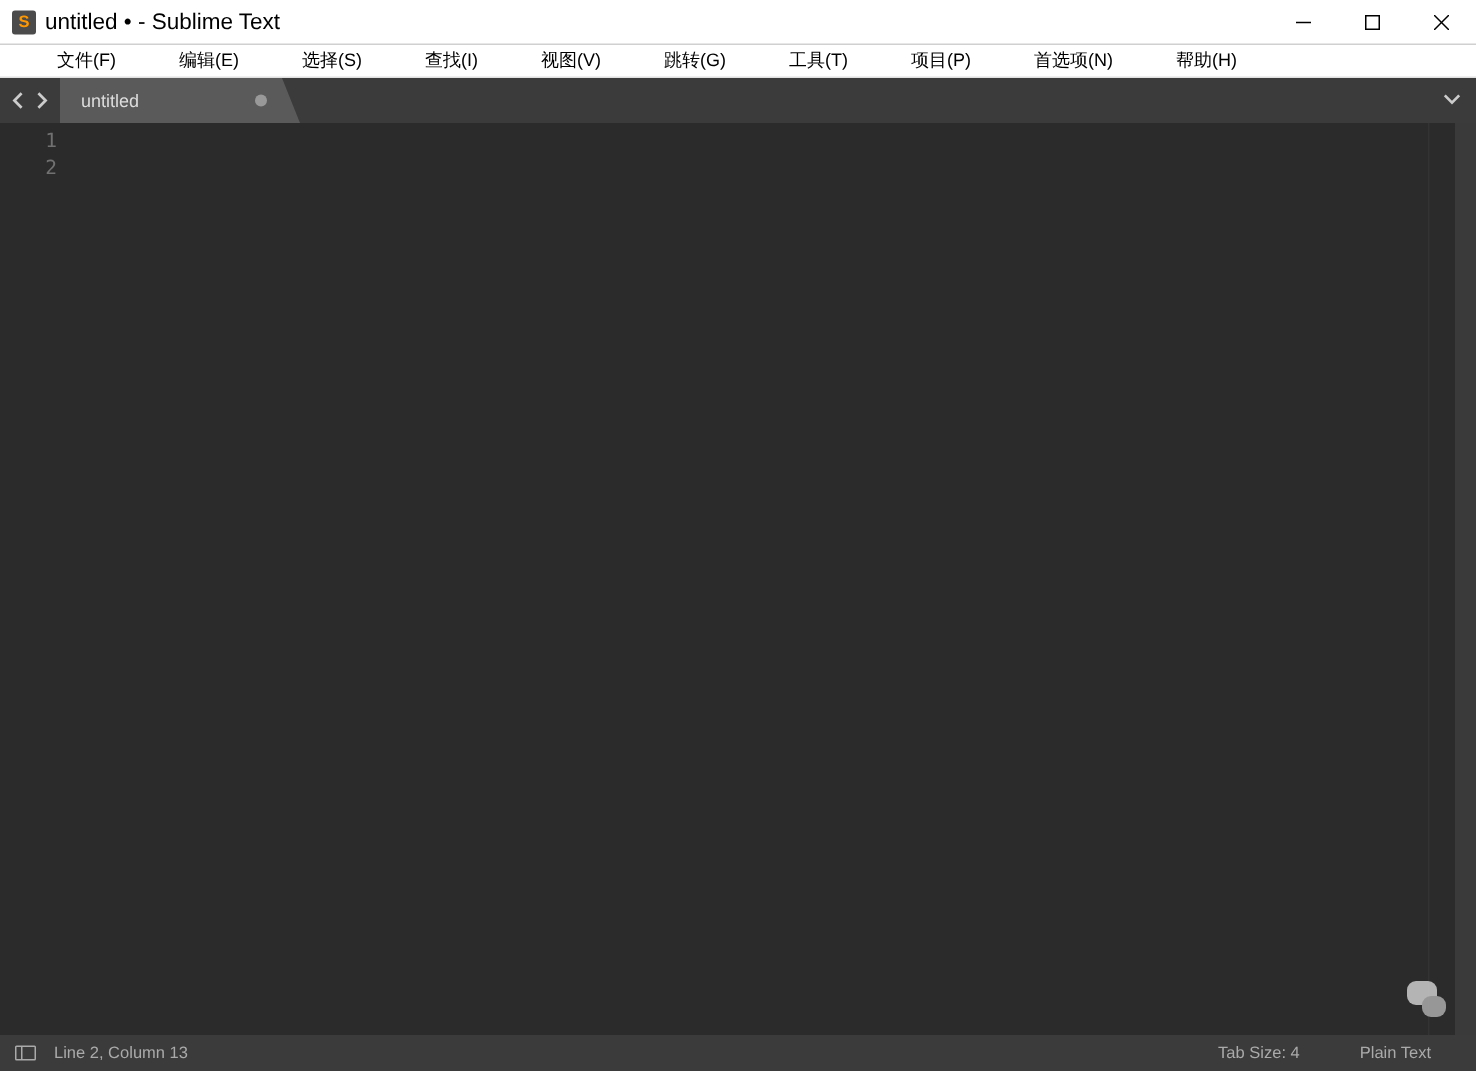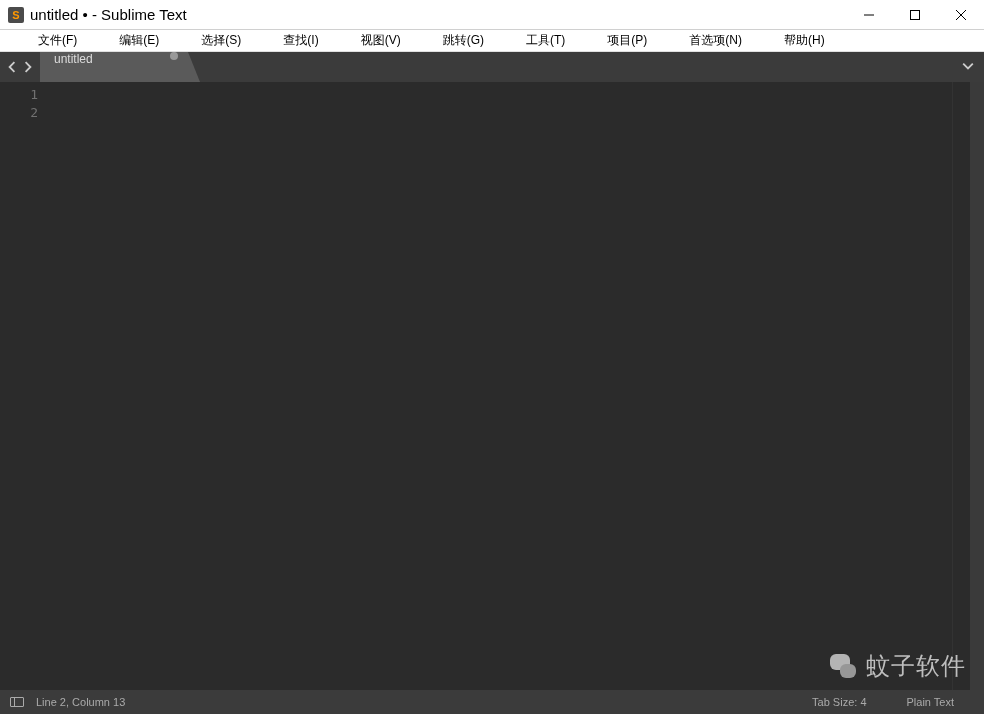--- a/index.html
+++ b/index.html
@@ -84,21 +84,21 @@
   align-items: center;
   padding: 0 6px;
   gap: 4px;
   color: #999;
 }
 .nav-arrow { width: 12px; height: 12px; }
 .tab {
   background: #5a5a5a;
   min-width: 160px;
   display: flex;
-  align-items: flex-start;
+  align-items: center;
   padding: 0 14px;
   color: #ddd;
   font-size: 12px;
   position: relative;
   clip-path: polygon(0 0, calc(100% - 12px) 0, 100% 100%, 0 100%);
 }
 .tab-dirty {
   width: 8px; height: 8px; border-radius: 50%; background: #999;
   position: absolute; right: 22px;
 }
@@ -283,14 +283,13 @@
     <span>Tab Size: 4</span>
     <span>Plain Text</span>
   </div>
 </div>
 
 <div class="watermark">
   <div class="wm-icon">
     <div class="wm-bubble1"></div>
     <div class="wm-bubble2"></div>
   </div>
-  <span class="wm-text">蚊子软件</span>
 </div>
 
 </body></html>

